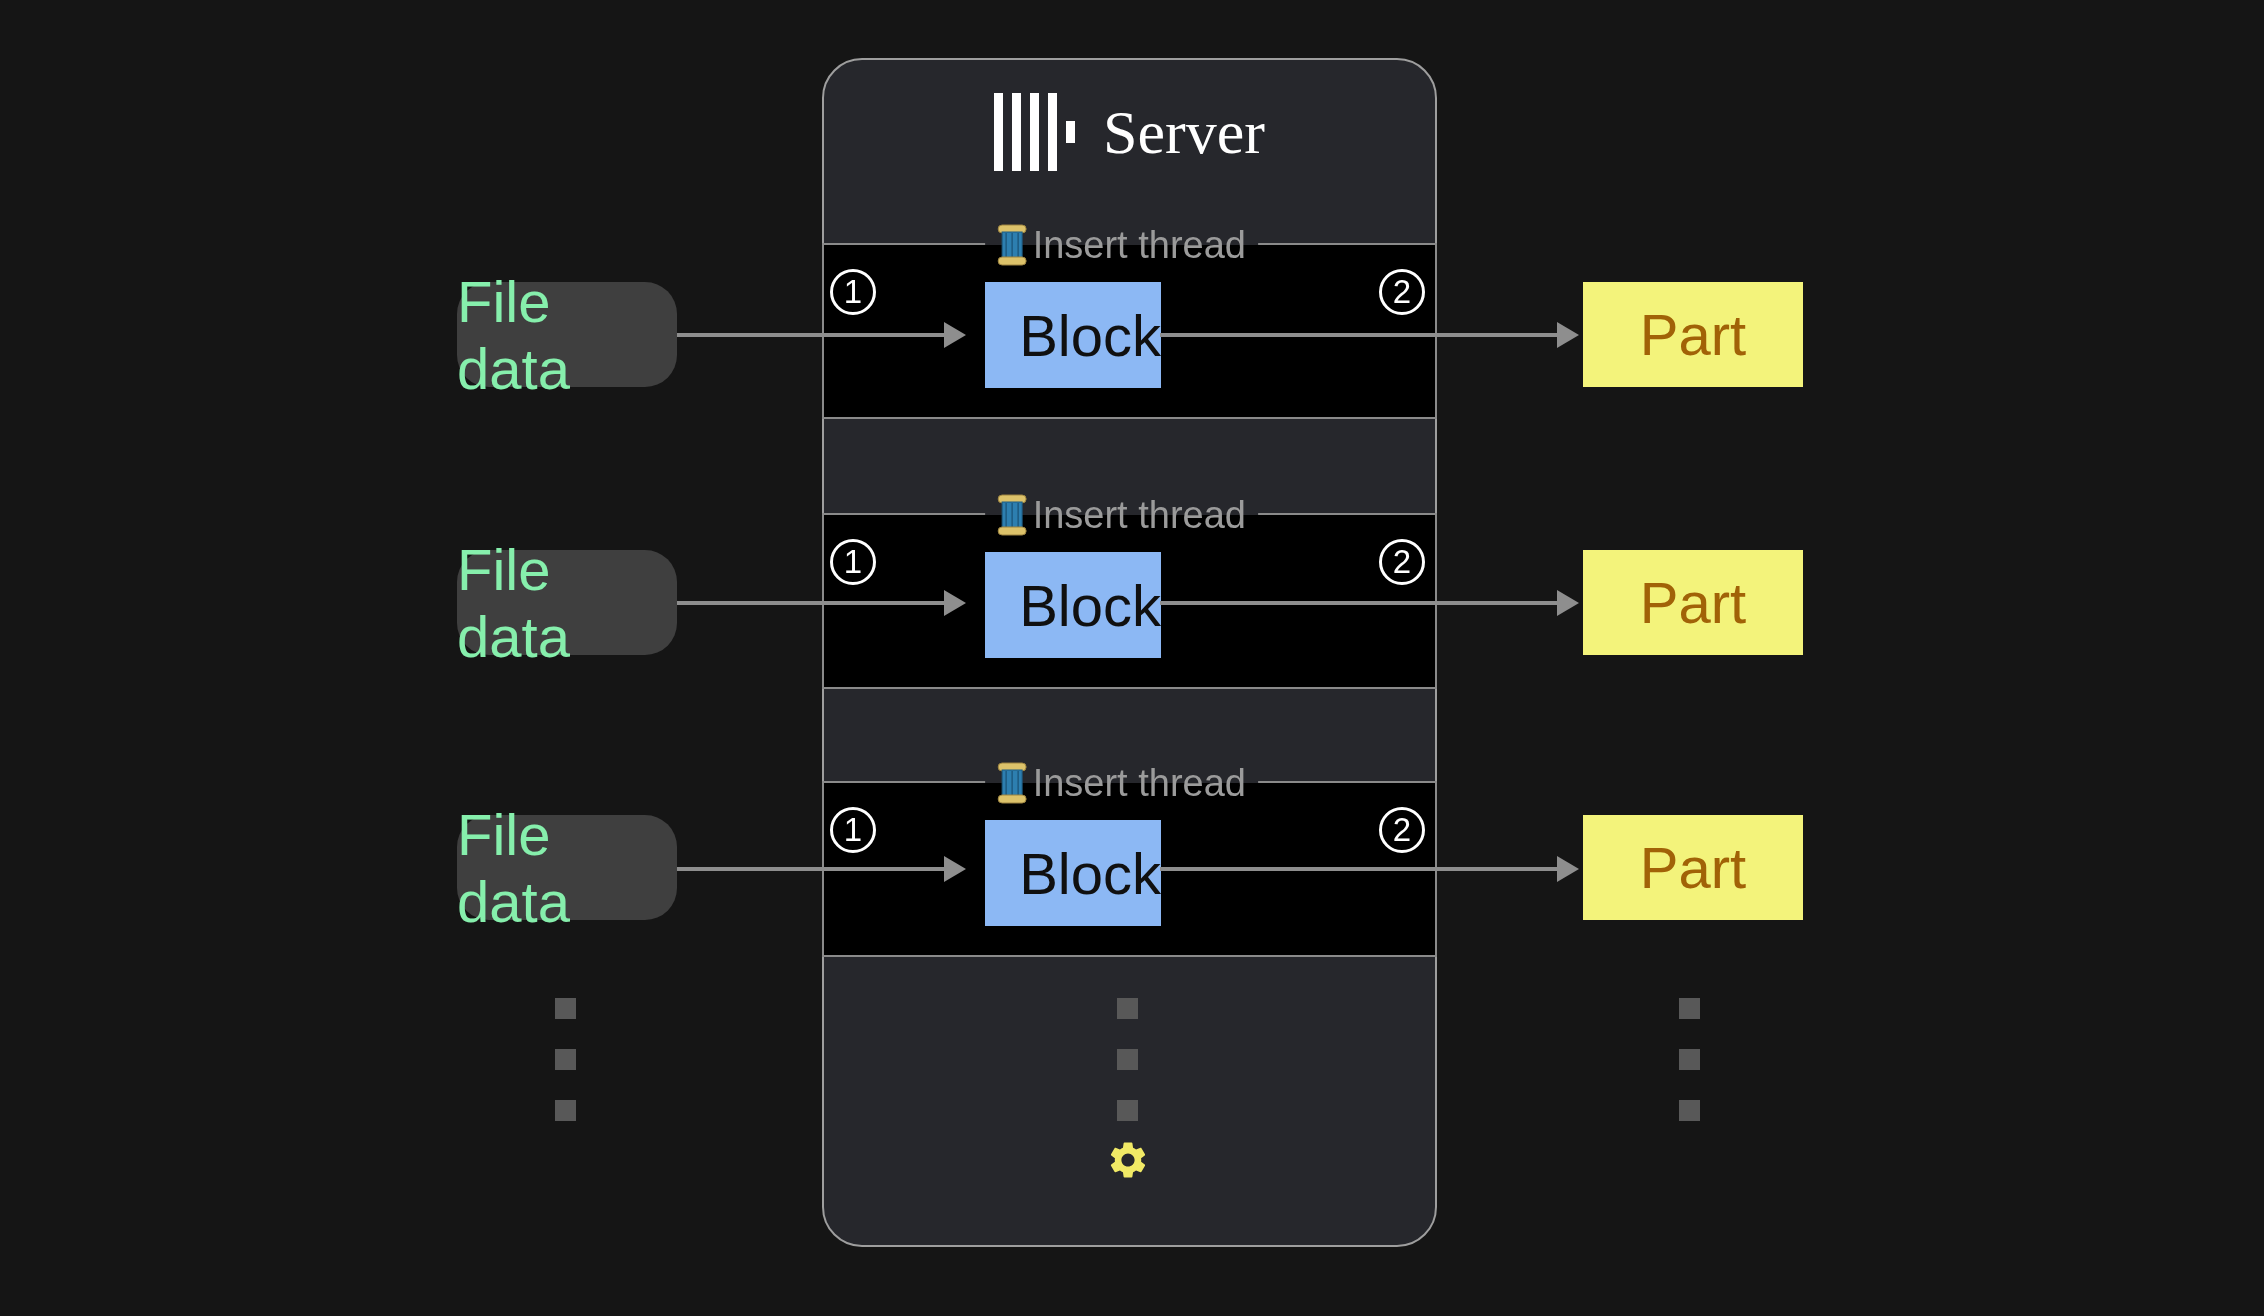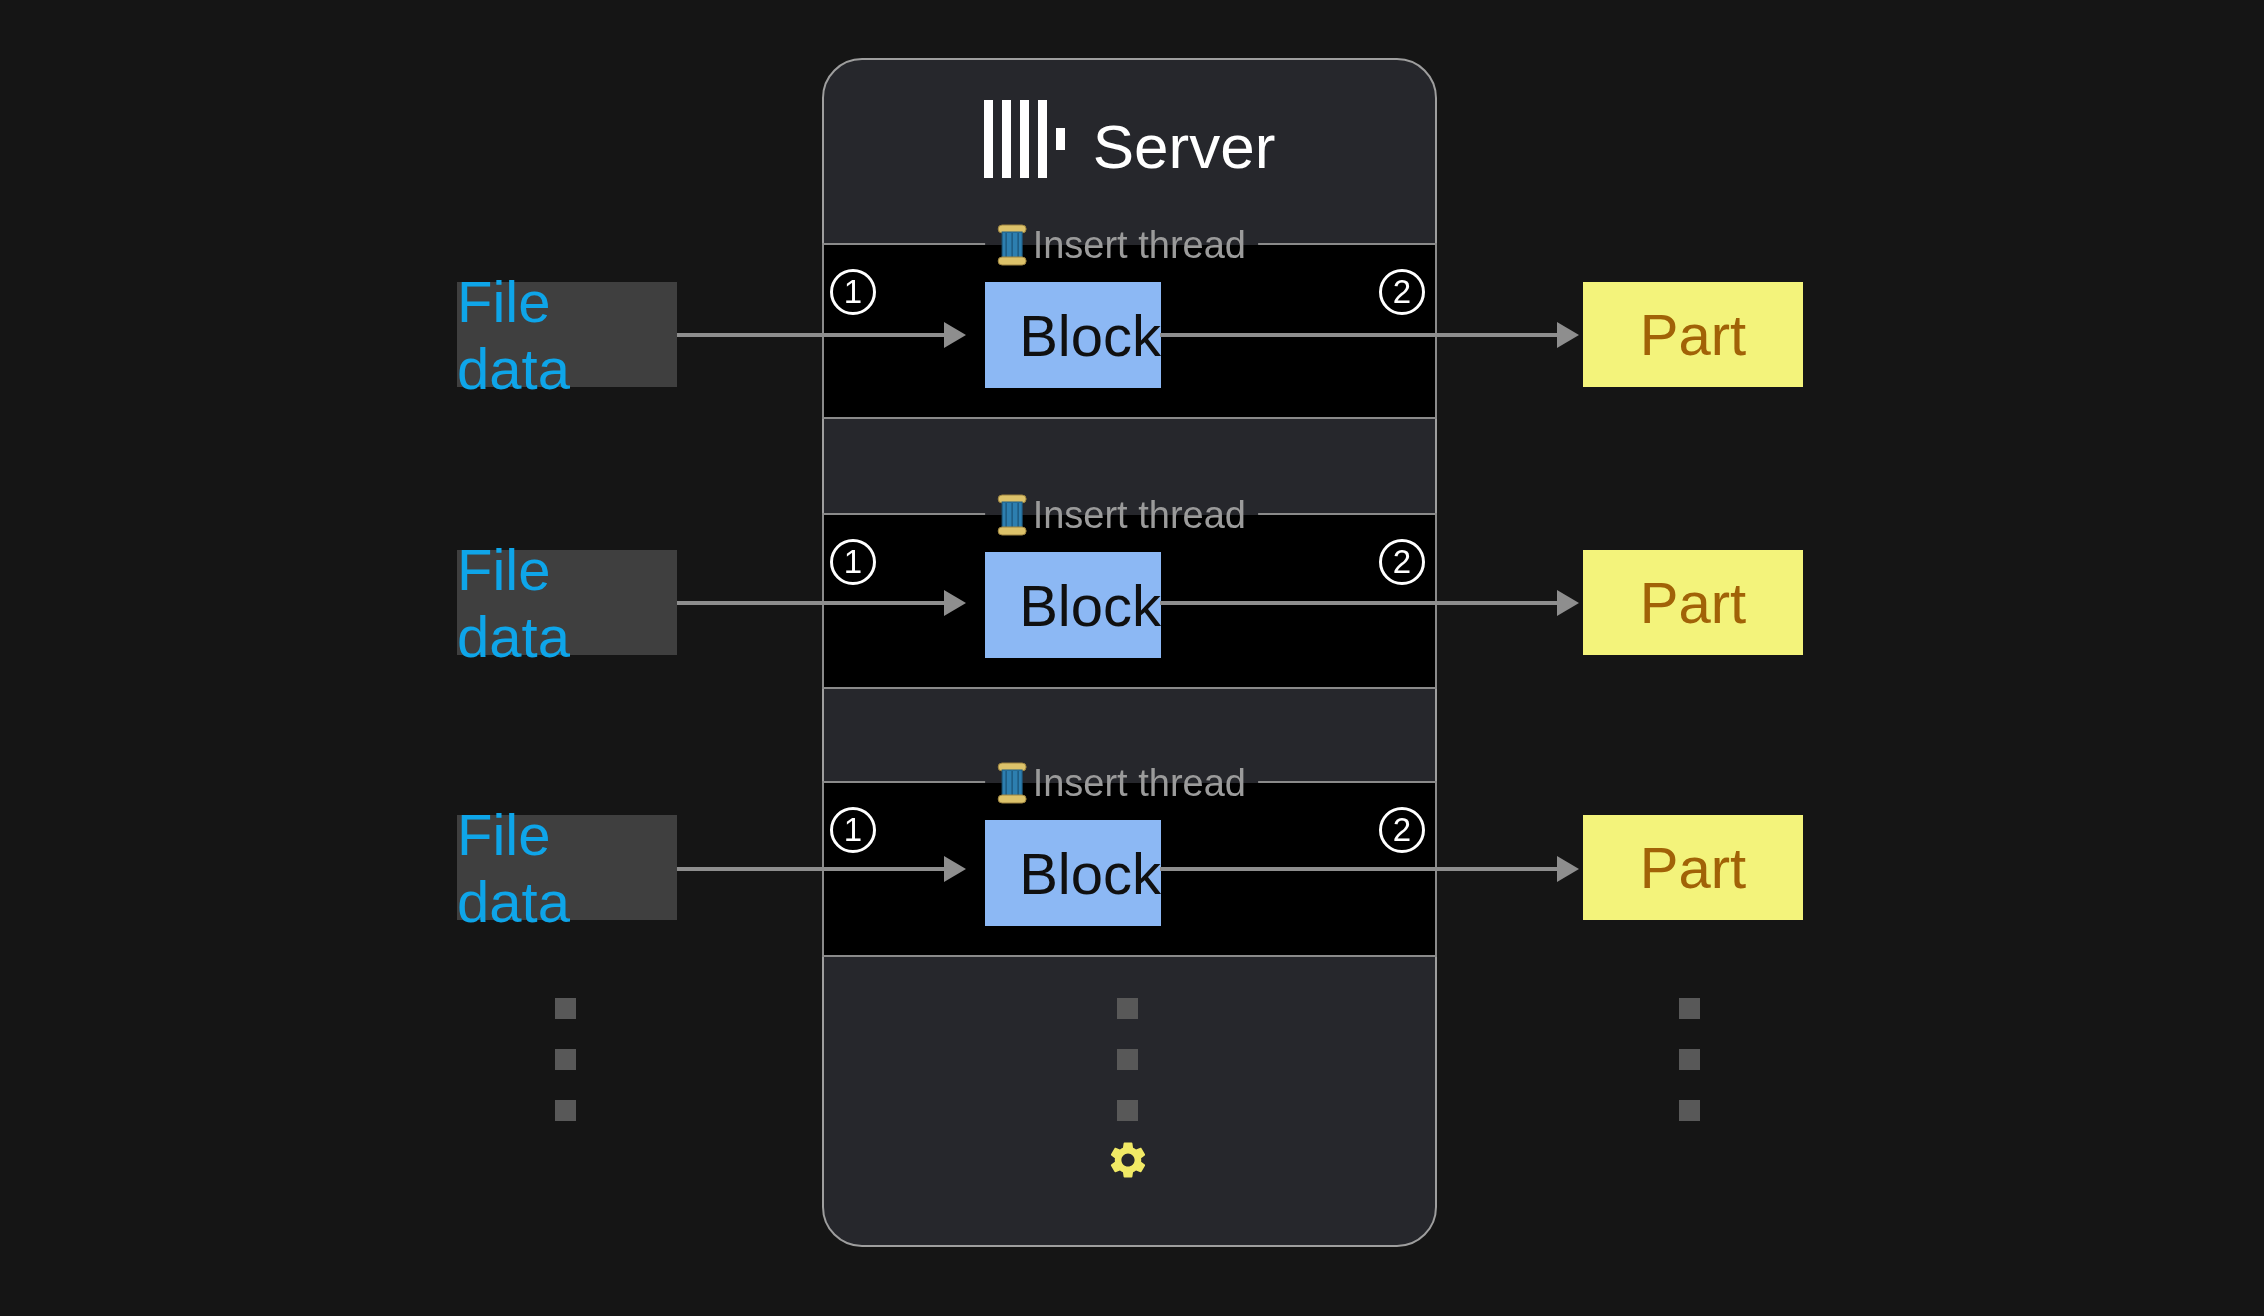--- a/index.html
+++ b/index.html
@@ -10,21 +10,21 @@
   }
   .panel{
     position:absolute; left:822px; top:58px; width:615px; height:1189px;
     box-sizing:border-box;
     background:var(--panel,#26272c);
     border:2px solid var(--panel_border,#9e9e9e);
     border-radius:40px;
   }
   .header{
     position:absolute; left:822px; top:86px; width:615px; height:92px;
-    display:flex; align-items:flex-end; justify-content:center; gap:28px;
+    display:flex; align-items:center; justify-content:center; gap:28px;font-family:Liberation Serif, serif;
   }
   .logo{display:flex; align-items:center; gap:9px; height:78px;}
   .logo .bar{width:9px; height:78px; background:#ffffff;}
   .logo .bar.short{height:22px;}
   .title{color:#ffffff; font-size:62px; line-height:1;}
 
   .thread-unit{
     position:absolute; left:822px; width:615px; height:176px;
     box-sizing:border-box; background:#000000;
     border:2px solid var(--unit_border,#8a8a8a);
@@ -47,21 +47,21 @@
   .step.out{right:10px;}
   .block{
     position:absolute; left:161px; top:37px; width:176px; height:106px;
     background:var(--block,#8cb8f4); color:#101010; font-size:58px;
     display:flex; align-items:center; justify-content:flex-end;
   }
   .sidebox{
     position:absolute; width:220px; height:105px; font-size:58px;
     display:flex; align-items:center; justify-content:center;
   }
-  .filedata{left:457px; background:var(--file,#3f3f3f); color:#0ea5e9;}
+  .filedata{left:457px; background:var(--file,#3f3f3f); color:#86efac;border-radius:32px;}
   .part{left:1583px; background:var(--part,#f3f37b); color:#a16207;}
 
   .arrow{position:absolute; height:4px; background:var(--arrow,#8e8e8e);}
   .arrow::after{
     content:""; position:absolute; right:-21px; top:-11px; width:0; height:0;
     border-left:22px solid var(--arrow,#8e8e8e);
     border-top:13px solid transparent; border-bottom:13px solid transparent;
   }
 
   .dot{position:absolute; width:21px; height:21px; background:var(--dot,#585858);}

